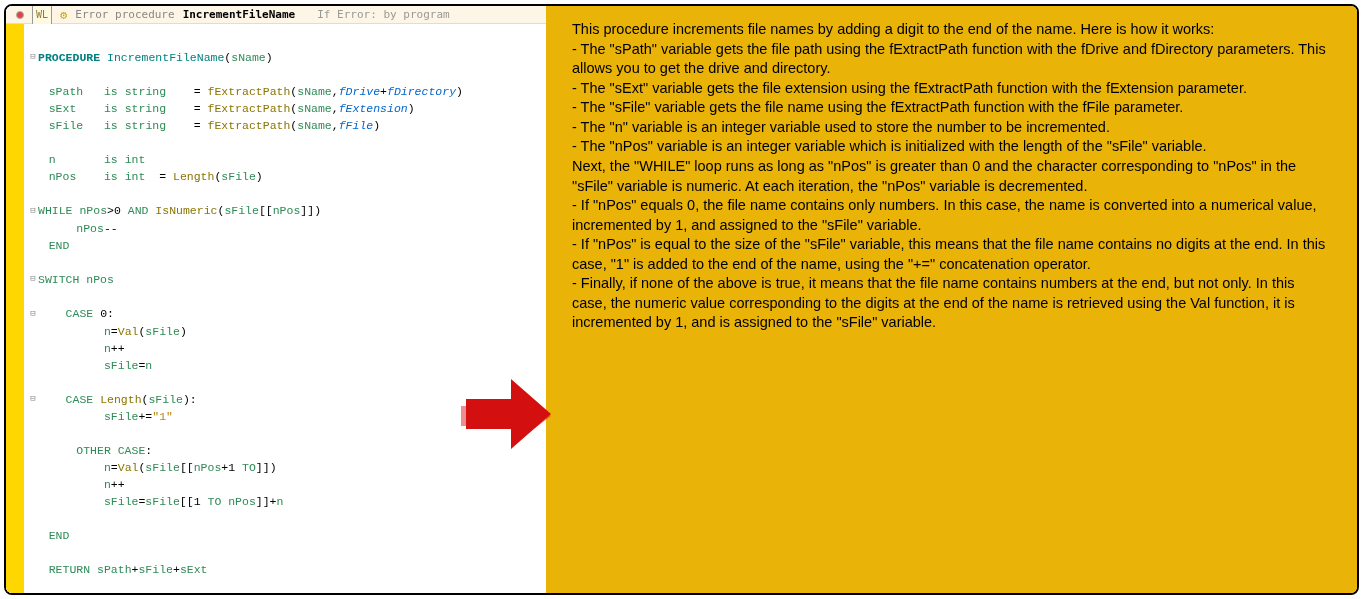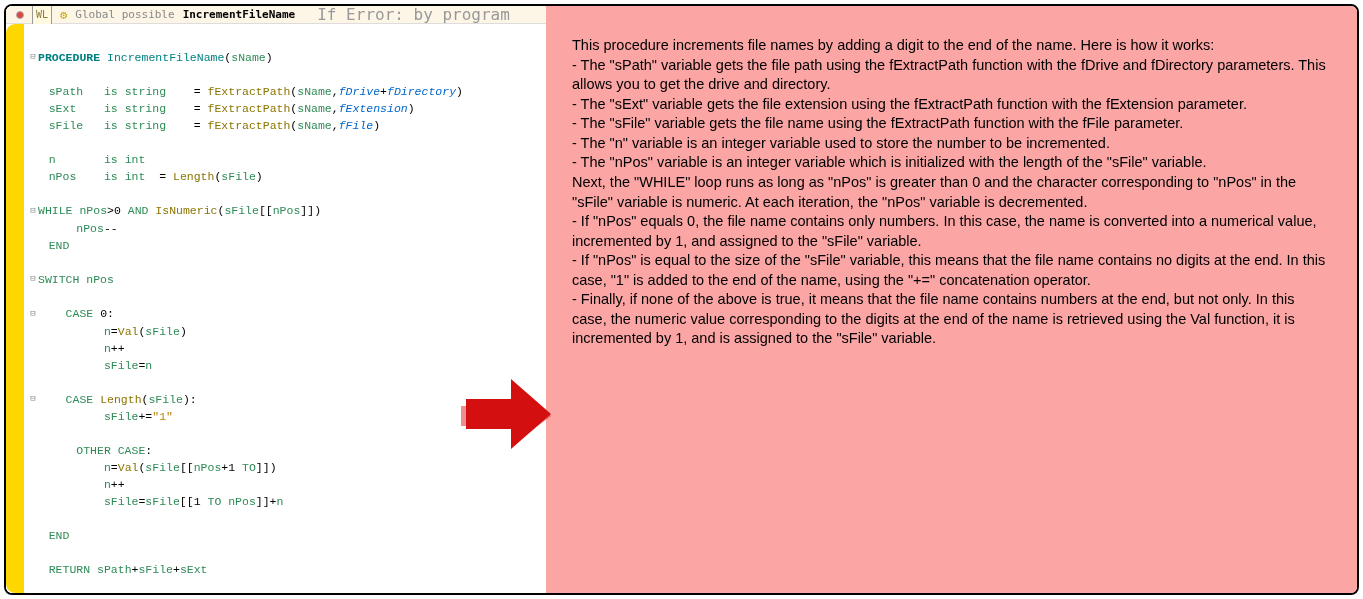--- a/index.html
+++ b/index.html
@@ -59,32 +59,31 @@
   .tab-title {
     color: #888;
   }
   .tab-procname {
     color: #000;
     font-weight: bold;
   }
   .tab-error {
     color: #999;
     margin-left: 14px;
-    font-size: 16px;
+    font-size: 11px;
   }
   .code-area {
     flex: 1;
     background: #fff;
     padding: 8px 0 8px 0;
     font-family: Consolas, "Courier New", monospace;
     font-size: 11.5px;
     line-height: 17px;
     position: relative;
     overflow: hidden;
-    border-radius: 9px;
   }
   .gutter-yellow {
     position: absolute;
     left: 0; top: 0; bottom: 0;
     width: 18px;
     background: #ffd700;
   }
   .code-lines {
     margin-left: 22px;
     white-space: pre;
@@ -114,39 +113,39 @@
     top: 370px;
     z-index: 10;
   }
   .arrow-svg {
     width: 100px;
     height: 80px;
   }
 
   .desc-panel {
     flex: 1;
-    background: #fca5a5;
-    padding: 30px 26px 20px 26px;
+    background: #eab308;
+    padding: 14px 26px 20px 26px;
     font-size: 14.5px;
     line-height: 1.35;
     color: #000;
   }
   .desc-panel p { margin-bottom: 0; }
 </style>
 </head>
 <body>
 
 <div class="frame">
 
   <div class="code-panel">
     <div class="tab-bar">
       <span class="tab-red-dot"></span>
       <span class="wl-badge">WL</span>
       <span class="tab-gear">⚙</span>
-      <span class="tab-title">Global possible</span>
+      <span class="tab-title">Error procedure</span>
       <span class="tab-procname">IncrementFileName</span>
       <span class="tab-error">If Error: by program</span>
     </div>
 
     <div class="code-area">
       <div class="gutter-yellow"></div>
       <div class="code-lines">
 <span class="fold">⊟</span><span class="kw-proc">PROCEDURE </span><span class="kw-name">IncrementFileName</span><span class="kw-black">(</span><span class="kw-var">sName</span><span class="kw-black">)</span>
 
    <span class="kw-var">sPath</span>   <span class="kw-control">is </span><span class="kw-type">string</span>   <span class="kw-black"> = </span><span class="kw-func">fExtractPath</span><span class="kw-black">(</span><span class="kw-var">sName</span><span class="kw-black">,</span><span class="kw-param">fDrive</span><span class="kw-black">+</span><span class="kw-param">fDirectory</span><span class="kw-black">)</span>

